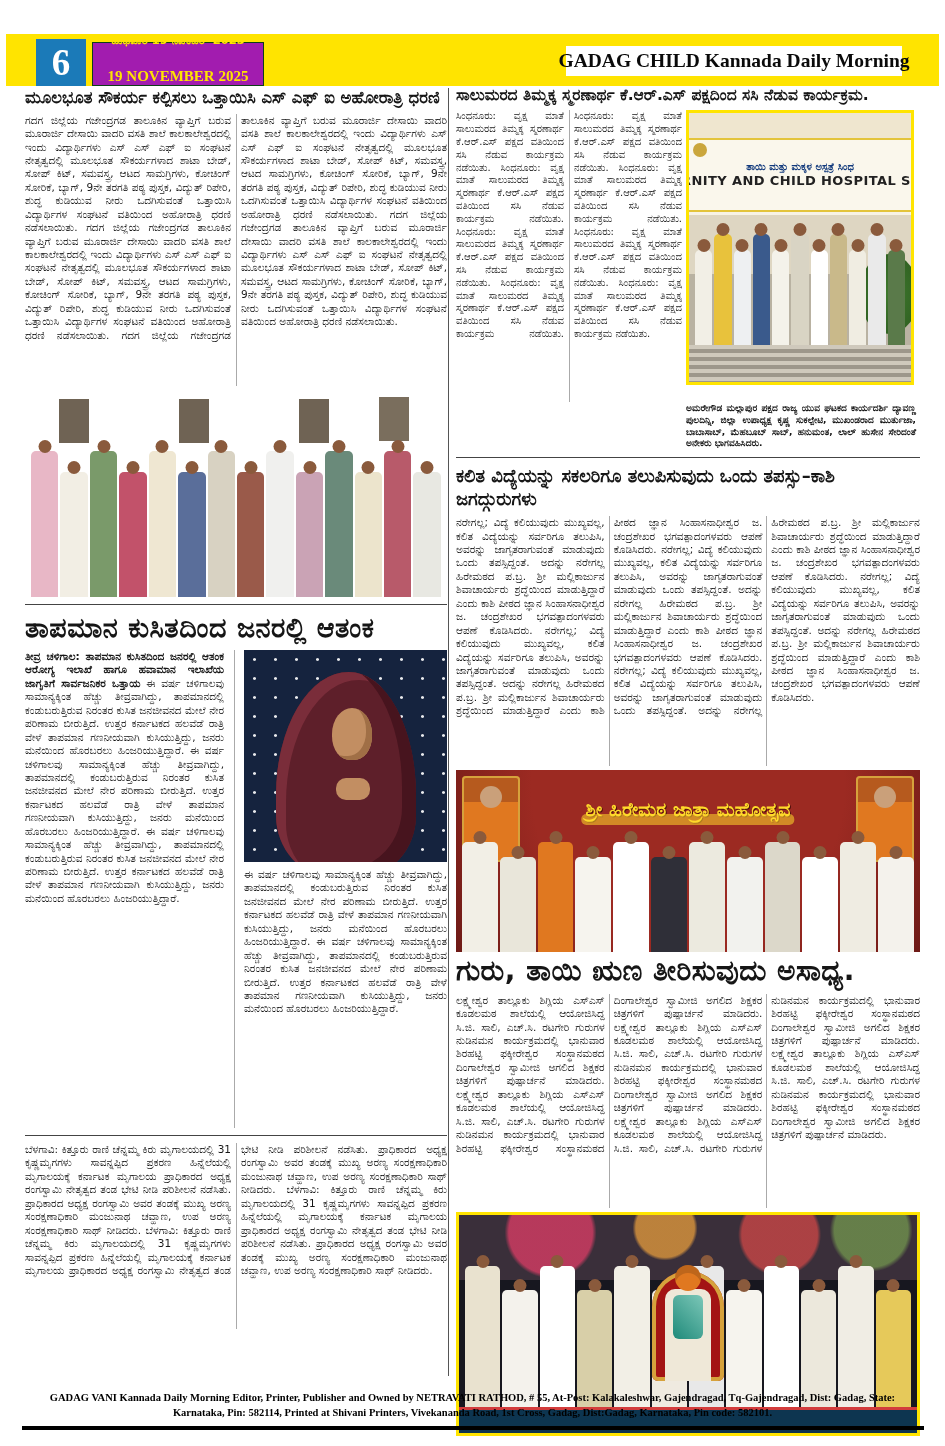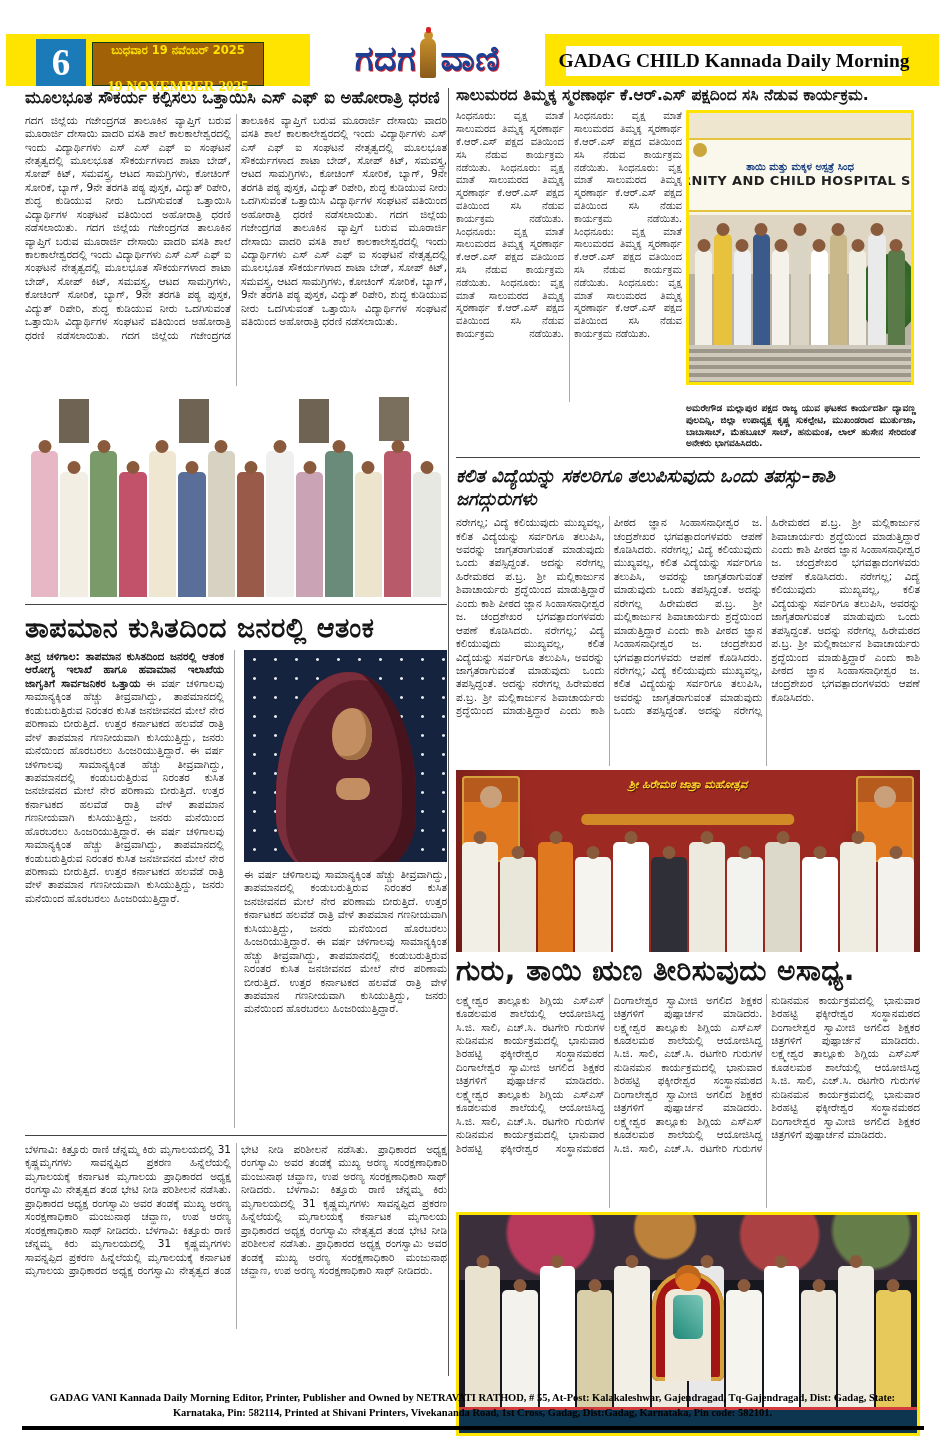--- a/index.html
+++ b/index.html
@@ -4,22 +4,22 @@
 <style>
   html,body{margin:0;padding:0;background:#e9e9e9;}
   .page{position:relative;width:945px;height:1446px;margin:0 auto;background:#fff;
         font-family:"DejaVu Sans",sans-serif;color:#161616;overflow:hidden;}
 
   
   .mast-bar{position:absolute;left:6px;top:34px;width:933px;height:52px;background:#ffe400;}
   .pageno{position:absolute;left:36px;top:39px;width:50px;height:47px;background:#1b7ab8;
           color:#fff;font-family:"Liberation Serif",serif;font-weight:bold;font-size:37px;
           display:flex;align-items:center;justify-content:center;}
-  .datebox{position:absolute;left:92px;top:42px;width:170px;height:42px;background:#a16207;
-           border:1px solid #0d3f18;display:flex;flex-direction:column;align-items:center;justify-content:flex-start;}
+  .datebox{position:absolute;left:92px;top:42px;width:170px;height:42px;background:#a21caf;
+           border:1px solid #0d3f18;display:flex;flex-direction:column;align-items:center;justify-content:flex-end;}
   .date-kn{color:#ffe400;font-size:11.5px;font-weight:bold;line-height:1.3;}
   .date-en{color:#ffe400;font-family:"Liberation Serif",serif;font-size:15px;font-weight:bold;line-height:1.15;margin-top:20px;}
   .logobox{position:absolute;left:310px;top:27px;width:235px;height:62px;background:#fff;
            display:flex;align-items:center;justify-content:center;gap:4px;}
   .logo1,.logo2{font-size:34px;font-weight:bold;color:#1c3f94;text-shadow:1px 1px 0 #d81f26;letter-spacing:1px;}
   .statue{display:inline-block;width:16px;height:40px;background:linear-gradient(#c8902c,#8a5a1a);
           border-radius:7px 7px 2px 2px;position:relative;}
   .statue::before{content:"";position:absolute;top:-7px;left:4px;width:9px;height:9px;border-radius:50%;background:#c8902c;}
   .statue::after{content:"";position:absolute;top:-11px;left:6px;width:5px;height:6px;background:#d81f26;border-radius:2px;}
   .logo2{position:relative;}
@@ -28,21 +28,21 @@
   .titlebox{position:absolute;left:566px;top:46px;width:336px;height:30px;background:#fff;
             font-family:"Liberation Serif",serif;font-weight:bold;font-size:19.5px;color:#0a0a0a;
             display:flex;align-items:center;justify-content:center;white-space:nowrap;}
 
   
   .content-left{position:absolute;left:25px;top:88px;width:422px;height:1290px;}
   .content-right{position:absolute;left:456px;top:86px;width:464px;height:1292px;}
   .vdivider{position:absolute;left:448px;top:88px;width:0;height:1288px;border-left:1px solid #555;}
 
   .hl-sm{font-size:16.5px;font-weight:bold;margin:0 0 5px 0;line-height:1.25;}
-  .hl-md{font-size:19px;font-weight:bold;margin:0 0 6px 0;line-height:1.25;font-style:italic;}
+  .hl-md{font-size:19px;font-weight:bold;margin:0 0 6px 0;line-height:1.25;}
   .hl-lg{font-size:27px;font-weight:bold;margin:2px 0 6px 0;line-height:1.2;letter-spacing:.5px;}
   .rule{border:none;border-top:1px solid #444;margin:7px 0;}
 
   .bodytxt{font-size:10.5px;line-height:1.28;text-align:justify;}
   .cols2{column-count:2;column-gap:10px;column-rule:1px solid #aaa;}
   .cols3{column-count:3;column-gap:9px;column-rule:1px solid #aaa;}
   .clip{overflow:hidden;}
 
   
   .people-row{position:absolute;left:0;right:0;bottom:0;display:flex;align-items:flex-end;
@@ -88,22 +88,22 @@
            background:repeating-linear-gradient(#cfc9bc 0 4px,#9d978b 4px 8px);}
 
   
   .photo-jatra{position:relative;height:182px;margin:4px 0 2px 0;overflow:hidden;
     background:radial-gradient(circle at 50% 10%,#9c2a22 0 55%,#6d1a16 100%);}
   .portrait{position:absolute;top:6px;width:58px;height:86px;border-radius:4px;
             background:linear-gradient(#b65a1e 0 30%,#e07820 30% 100%);box-shadow:inset 0 0 0 2px #d6a23c;}
   .portrait::before{content:"";position:absolute;top:10px;left:50%;transform:translateX(-50%);
             width:22px;height:22px;border-radius:50%;background:#caa07a;}
   .portrait.pl{left:6px;} .portrait.pr{right:6px;}
-  .j-title{position:absolute;top:8px;left:50%;transform:translateX(-50%);white-space:nowrap;
-           color:#ffd92a;font-weight:bold;font-size:11px;text-shadow:1px 1px 0 #4d0f0c;font-style:italic;}
+  .j-title{position:absolute;top:28px;left:50%;transform:translateX(-50%);white-space:nowrap;
+           color:#ffd92a;font-weight:bold;font-size:19px;text-shadow:1px 1px 0 #4d0f0c;}
   .j-sub{position:absolute;top:44px;left:50%;transform:translateX(-50%);width:46%;height:11px;
          background:rgba(255,217,42,.55);border-radius:5px;}
   .photo-jatra .people-row{height:62%;}
 
   
   .photo-felic{position:relative;height:224px;border:3px solid #ffe400;box-sizing:border-box;margin-top:4px;overflow:hidden;
     background:
       radial-gradient(circle at 20% 8%,rgba(214,60,100,.8) 0 10%,rgba(0,0,0,0) 11%),
       radial-gradient(circle at 45% 6%,rgba(220,150,60,.8) 0 9%,rgba(0,0,0,0) 10%),
       radial-gradient(circle at 70% 9%,rgba(200,70,70,.8) 0 10%,rgba(0,0,0,0) 11%),
@@ -141,25 +141,20 @@
 </head>
 <body>
 
 <div class="page">
 
   <div class="mast-bar"></div>
   <div class="pageno">6</div>
   <div class="datebox">
     <div class="date-kn">ಬುಧವಾರ 19 ನವೆಂಬರ್ 2025</div>
     <div class="date-en">19 NOVEMBER 2025</div>
-  </div>
-  <div class="logobox">
-    <span class="logo1">ಗದಗ</span>
-    <span class="statue"></span>
-    <span class="logo2">ವಾಣಿ</span>
   </div>
   <div class="titlebox">GADAG CHILD Kannada Daily Morning</div>
 
   <div class="content-left">
 
     <h2 class="hl-sm">ಮೂಲಭೂತ ಸೌಕರ್ಯ ಕಲ್ಪಿಸಲು ಒತ್ತಾಯಿಸಿ ಎಸ್ ಎಫ್ ಐ ಅಹೋರಾತ್ರಿ ಧರಣಿ</h2>
     <div class="bodytxt cols2 clip" style="height:272px;">ಗದಗ ಜಿಲ್ಲೆಯ ಗಜೇಂದ್ರಗಡ ತಾಲೂಕಿನ ವ್ಯಾಪ್ತಿಗೆ ಬರುವ ಮೂರಾರ್ಜಿ ದೇಸಾಯಿ ವಾದರಿ ವಸತಿ ಶಾಲೆ ಕಾಲಕಾಲೇಶ್ವರದಲ್ಲಿ ಇಂದು ವಿದ್ಯಾರ್ಥಿಗಳು ಎಸ್ ಎಸ್ ಎಫ್ ಐ ಸಂಘಟನೆ ನೇತೃತ್ವದಲ್ಲಿ ಮೂಲಭೂತ ಸೌಕರ್ಯಗಳಾದ ಶಾಟಾ ಬೇಡ್, ಸೋಪ್ ಕಿಟ್, ಸಮವಸ್ತ್ರ, ಆಟದ ಸಾಮಗ್ರಿಗಳು, ಕೋಚಿಂಗ್ ಸೋರಿಕೆ, ಬ್ಯಾಗ್, 9ನೇ ತರಗತಿ ಪಠ್ಯ ಪುಸ್ತಕ, ವಿದ್ಯುತ್ ರಿಪೇರಿ, ಶುದ್ಧ ಕುಡಿಯುವ ನೀರು ಒದಗಿಸುವಂತೆ ಒತ್ತಾಯಿಸಿ ವಿದ್ಯಾರ್ಥಿಗಳ ಸಂಘಟನೆ ವತಿಯಿಂದ ಅಹೋರಾತ್ರಿ ಧರಣಿ ನಡೆಸಲಾಯಿತು. ಗದಗ ಜಿಲ್ಲೆಯ ಗಜೇಂದ್ರಗಡ ತಾಲೂಕಿನ ವ್ಯಾಪ್ತಿಗೆ ಬರುವ ಮೂರಾರ್ಜಿ ದೇಸಾಯಿ ವಾದರಿ ವಸತಿ ಶಾಲೆ ಕಾಲಕಾಲೇಶ್ವರದಲ್ಲಿ ಇಂದು ವಿದ್ಯಾರ್ಥಿಗಳು ಎಸ್ ಎಸ್ ಎಫ್ ಐ ಸಂಘಟನೆ ನೇತೃತ್ವದಲ್ಲಿ ಮೂಲಭೂತ ಸೌಕರ್ಯಗಳಾದ ಶಾಟಾ ಬೇಡ್, ಸೋಪ್ ಕಿಟ್, ಸಮವಸ್ತ್ರ, ಆಟದ ಸಾಮಗ್ರಿಗಳು, ಕೋಚಿಂಗ್ ಸೋರಿಕೆ, ಬ್ಯಾಗ್, 9ನೇ ತರಗತಿ ಪಠ್ಯ ಪುಸ್ತಕ, ವಿದ್ಯುತ್ ರಿಪೇರಿ, ಶುದ್ಧ ಕುಡಿಯುವ ನೀರು ಒದಗಿಸುವಂತೆ ಒತ್ತಾಯಿಸಿ ವಿದ್ಯಾರ್ಥಿಗಳ ಸಂಘಟನೆ ವತಿಯಿಂದ ಅಹೋರಾತ್ರಿ ಧರಣಿ ನಡೆಸಲಾಯಿತು. ಗದಗ ಜಿಲ್ಲೆಯ ಗಜೇಂದ್ರಗಡ ತಾಲೂಕಿನ ವ್ಯಾಪ್ತಿಗೆ ಬರುವ ಮೂರಾರ್ಜಿ ದೇಸಾಯಿ ವಾದರಿ ವಸತಿ ಶಾಲೆ ಕಾಲಕಾಲೇಶ್ವರದಲ್ಲಿ ಇಂದು ವಿದ್ಯಾರ್ಥಿಗಳು ಎಸ್ ಎಸ್ ಎಫ್ ಐ ಸಂಘಟನೆ ನೇತೃತ್ವದಲ್ಲಿ ಮೂಲಭೂತ ಸೌಕರ್ಯಗಳಾದ ಶಾಟಾ ಬೇಡ್, ಸೋಪ್ ಕಿಟ್, ಸಮವಸ್ತ್ರ, ಆಟದ ಸಾಮಗ್ರಿಗಳು, ಕೋಚಿಂಗ್ ಸೋರಿಕೆ, ಬ್ಯಾಗ್, 9ನೇ ತರಗತಿ ಪಠ್ಯ ಪುಸ್ತಕ, ವಿದ್ಯುತ್ ರಿಪೇರಿ, ಶುದ್ಧ ಕುಡಿಯುವ ನೀರು ಒದಗಿಸುವಂತೆ ಒತ್ತಾಯಿಸಿ ವಿದ್ಯಾರ್ಥಿಗಳ ಸಂಘಟನೆ ವತಿಯಿಂದ ಅಹೋರಾತ್ರಿ ಧರಣಿ ನಡೆಸಲಾಯಿತು. ಗದಗ ಜಿಲ್ಲೆಯ ಗಜೇಂದ್ರಗಡ ತಾಲೂಕಿನ ವ್ಯಾಪ್ತಿಗೆ ಬರುವ ಮೂರಾರ್ಜಿ ದೇಸಾಯಿ ವಾದರಿ ವಸತಿ ಶಾಲೆ ಕಾಲಕಾಲೇಶ್ವರದಲ್ಲಿ ಇಂದು ವಿದ್ಯಾರ್ಥಿಗಳು ಎಸ್ ಎಸ್ ಎಫ್ ಐ ಸಂಘಟನೆ ನೇತೃತ್ವದಲ್ಲಿ ಮೂಲಭೂತ ಸೌಕರ್ಯಗಳಾದ ಶಾಟಾ ಬೇಡ್, ಸೋಪ್ ಕಿಟ್, ಸಮವಸ್ತ್ರ, ಆಟದ ಸಾಮಗ್ರಿಗಳು, ಕೋಚಿಂಗ್ ಸೋರಿಕೆ, ಬ್ಯಾಗ್, 9ನೇ ತರಗತಿ ಪಠ್ಯ ಪುಸ್ತಕ, ವಿದ್ಯುತ್ ರಿಪೇರಿ, ಶುದ್ಧ ಕುಡಿಯುವ ನೀರು ಒದಗಿಸುವಂತೆ ಒತ್ತಾಯಿಸಿ ವಿದ್ಯಾರ್ಥಿಗಳ ಸಂಘಟನೆ ವತಿಯಿಂದ ಅಹೋರಾತ್ರಿ ಧರಣಿ ನಡೆಸಲಾಯಿತು.</div>
 
     <div class="photo-students">
       <div class="people-row">

